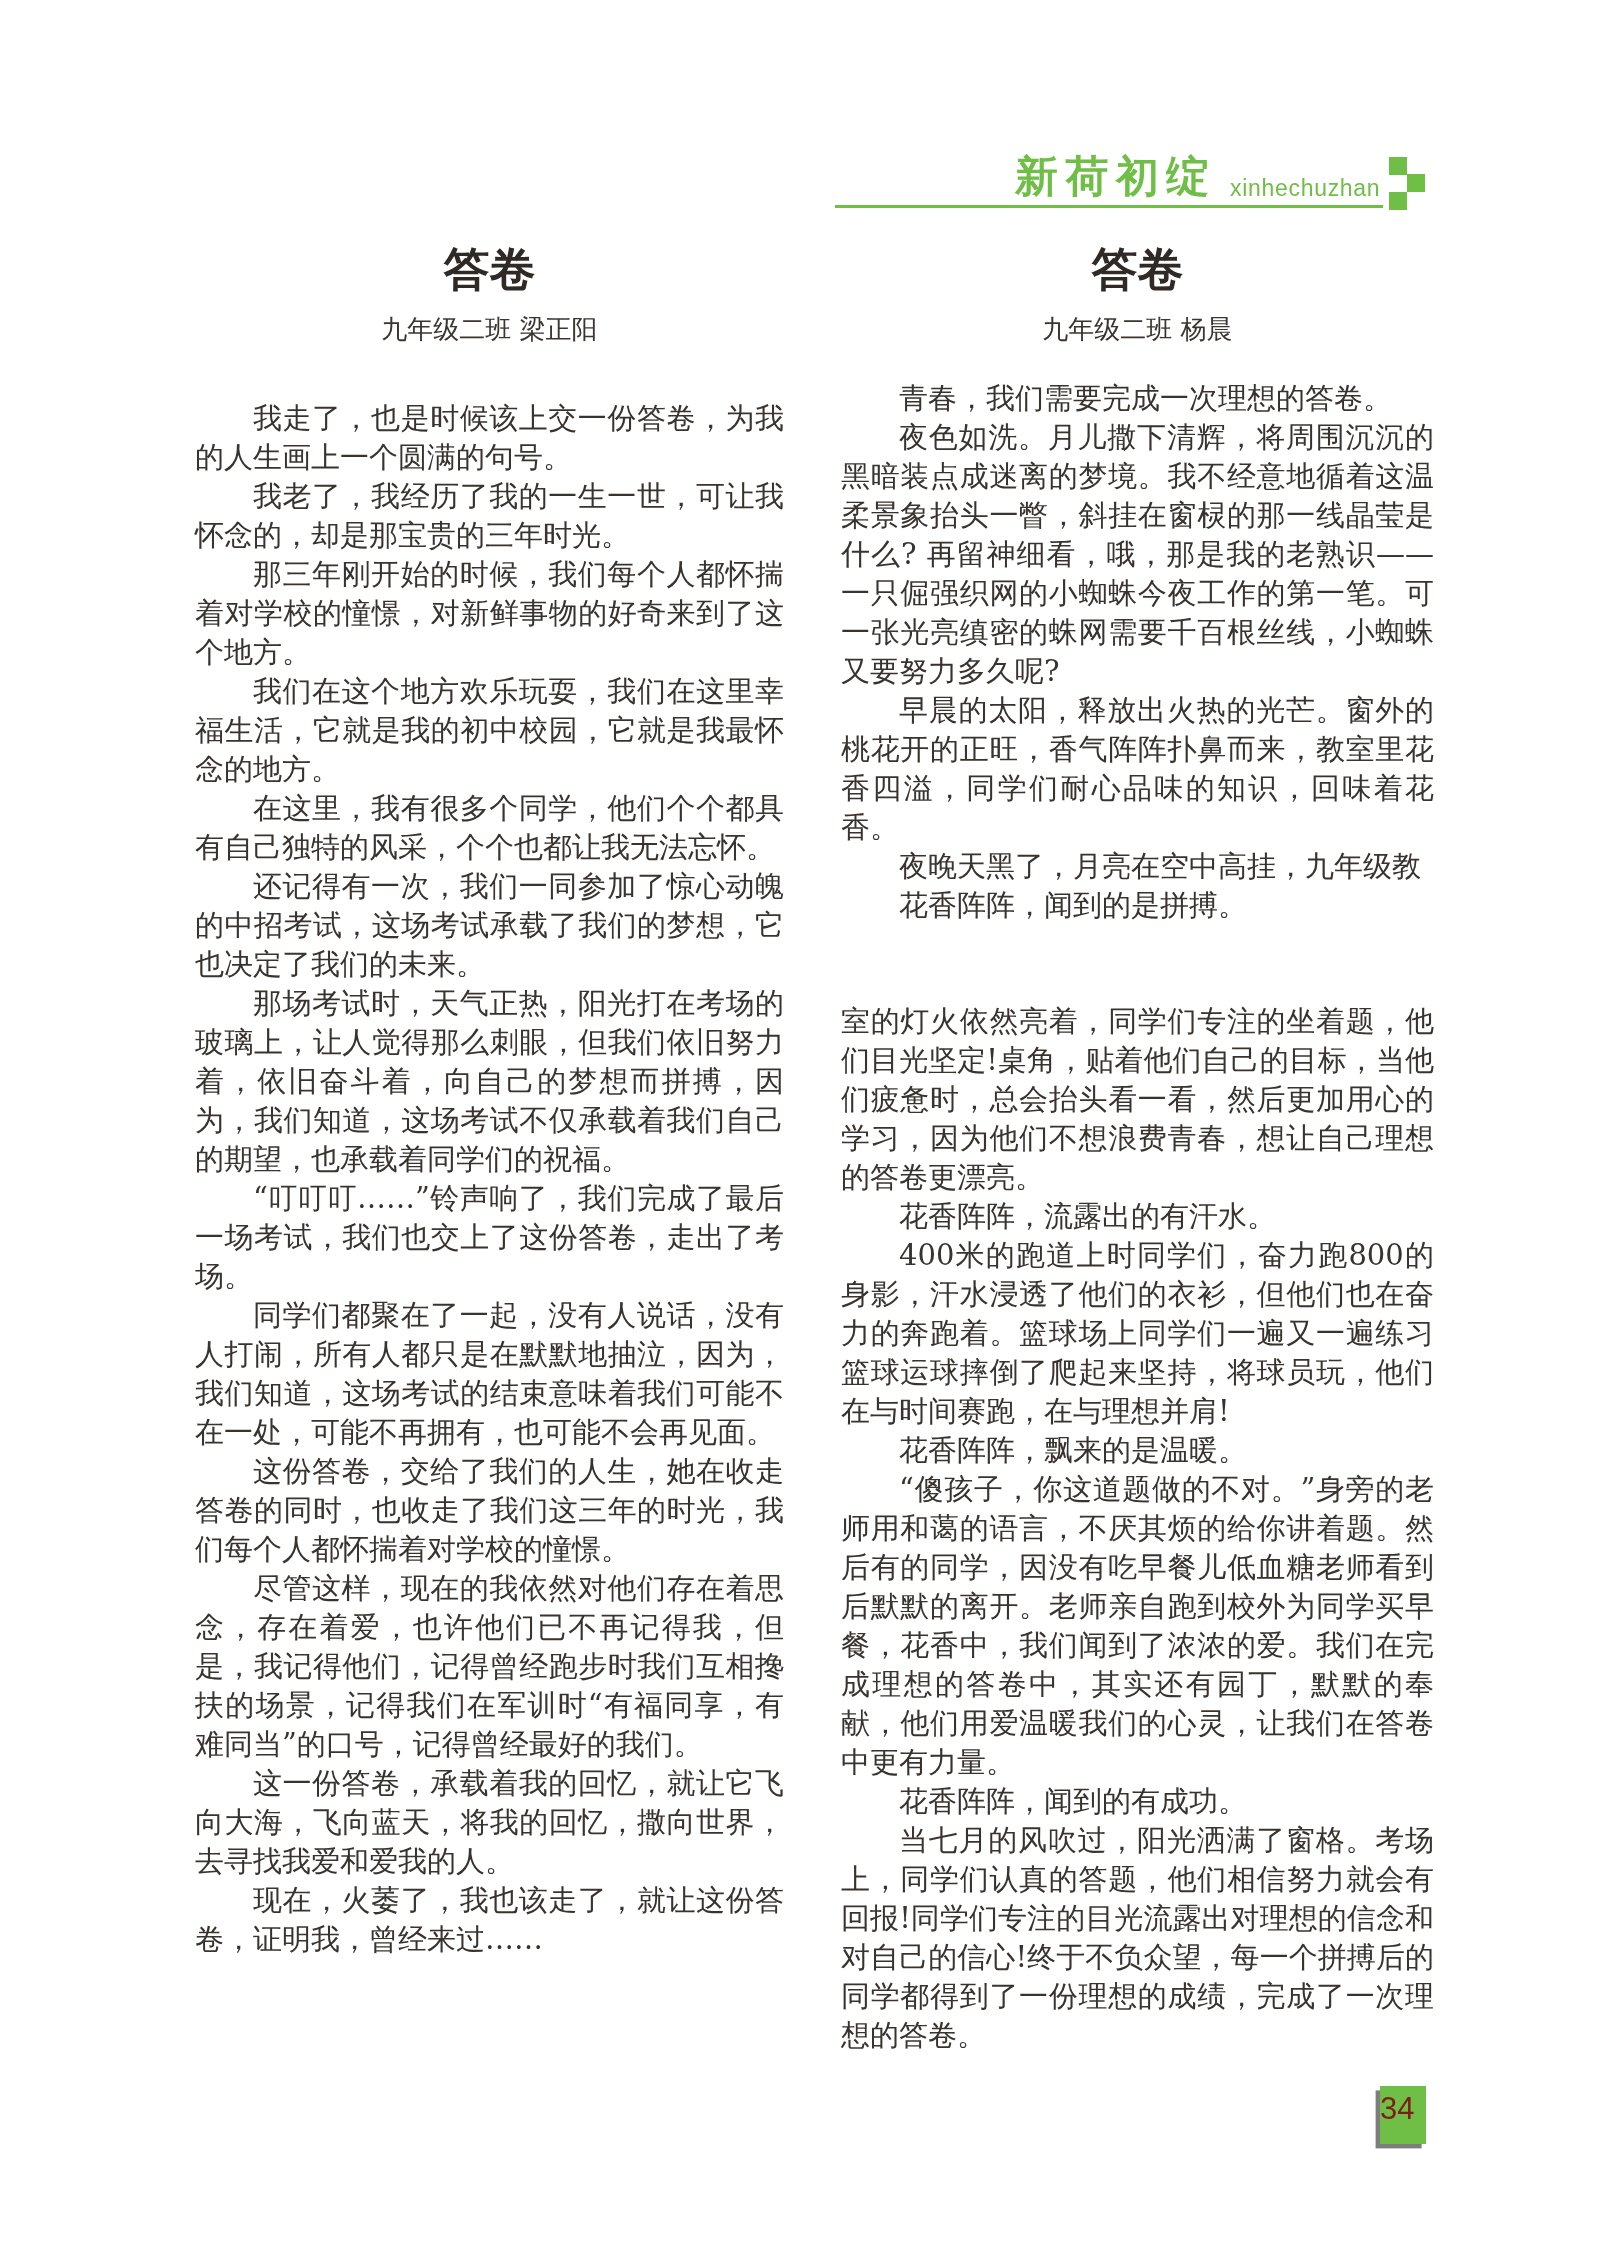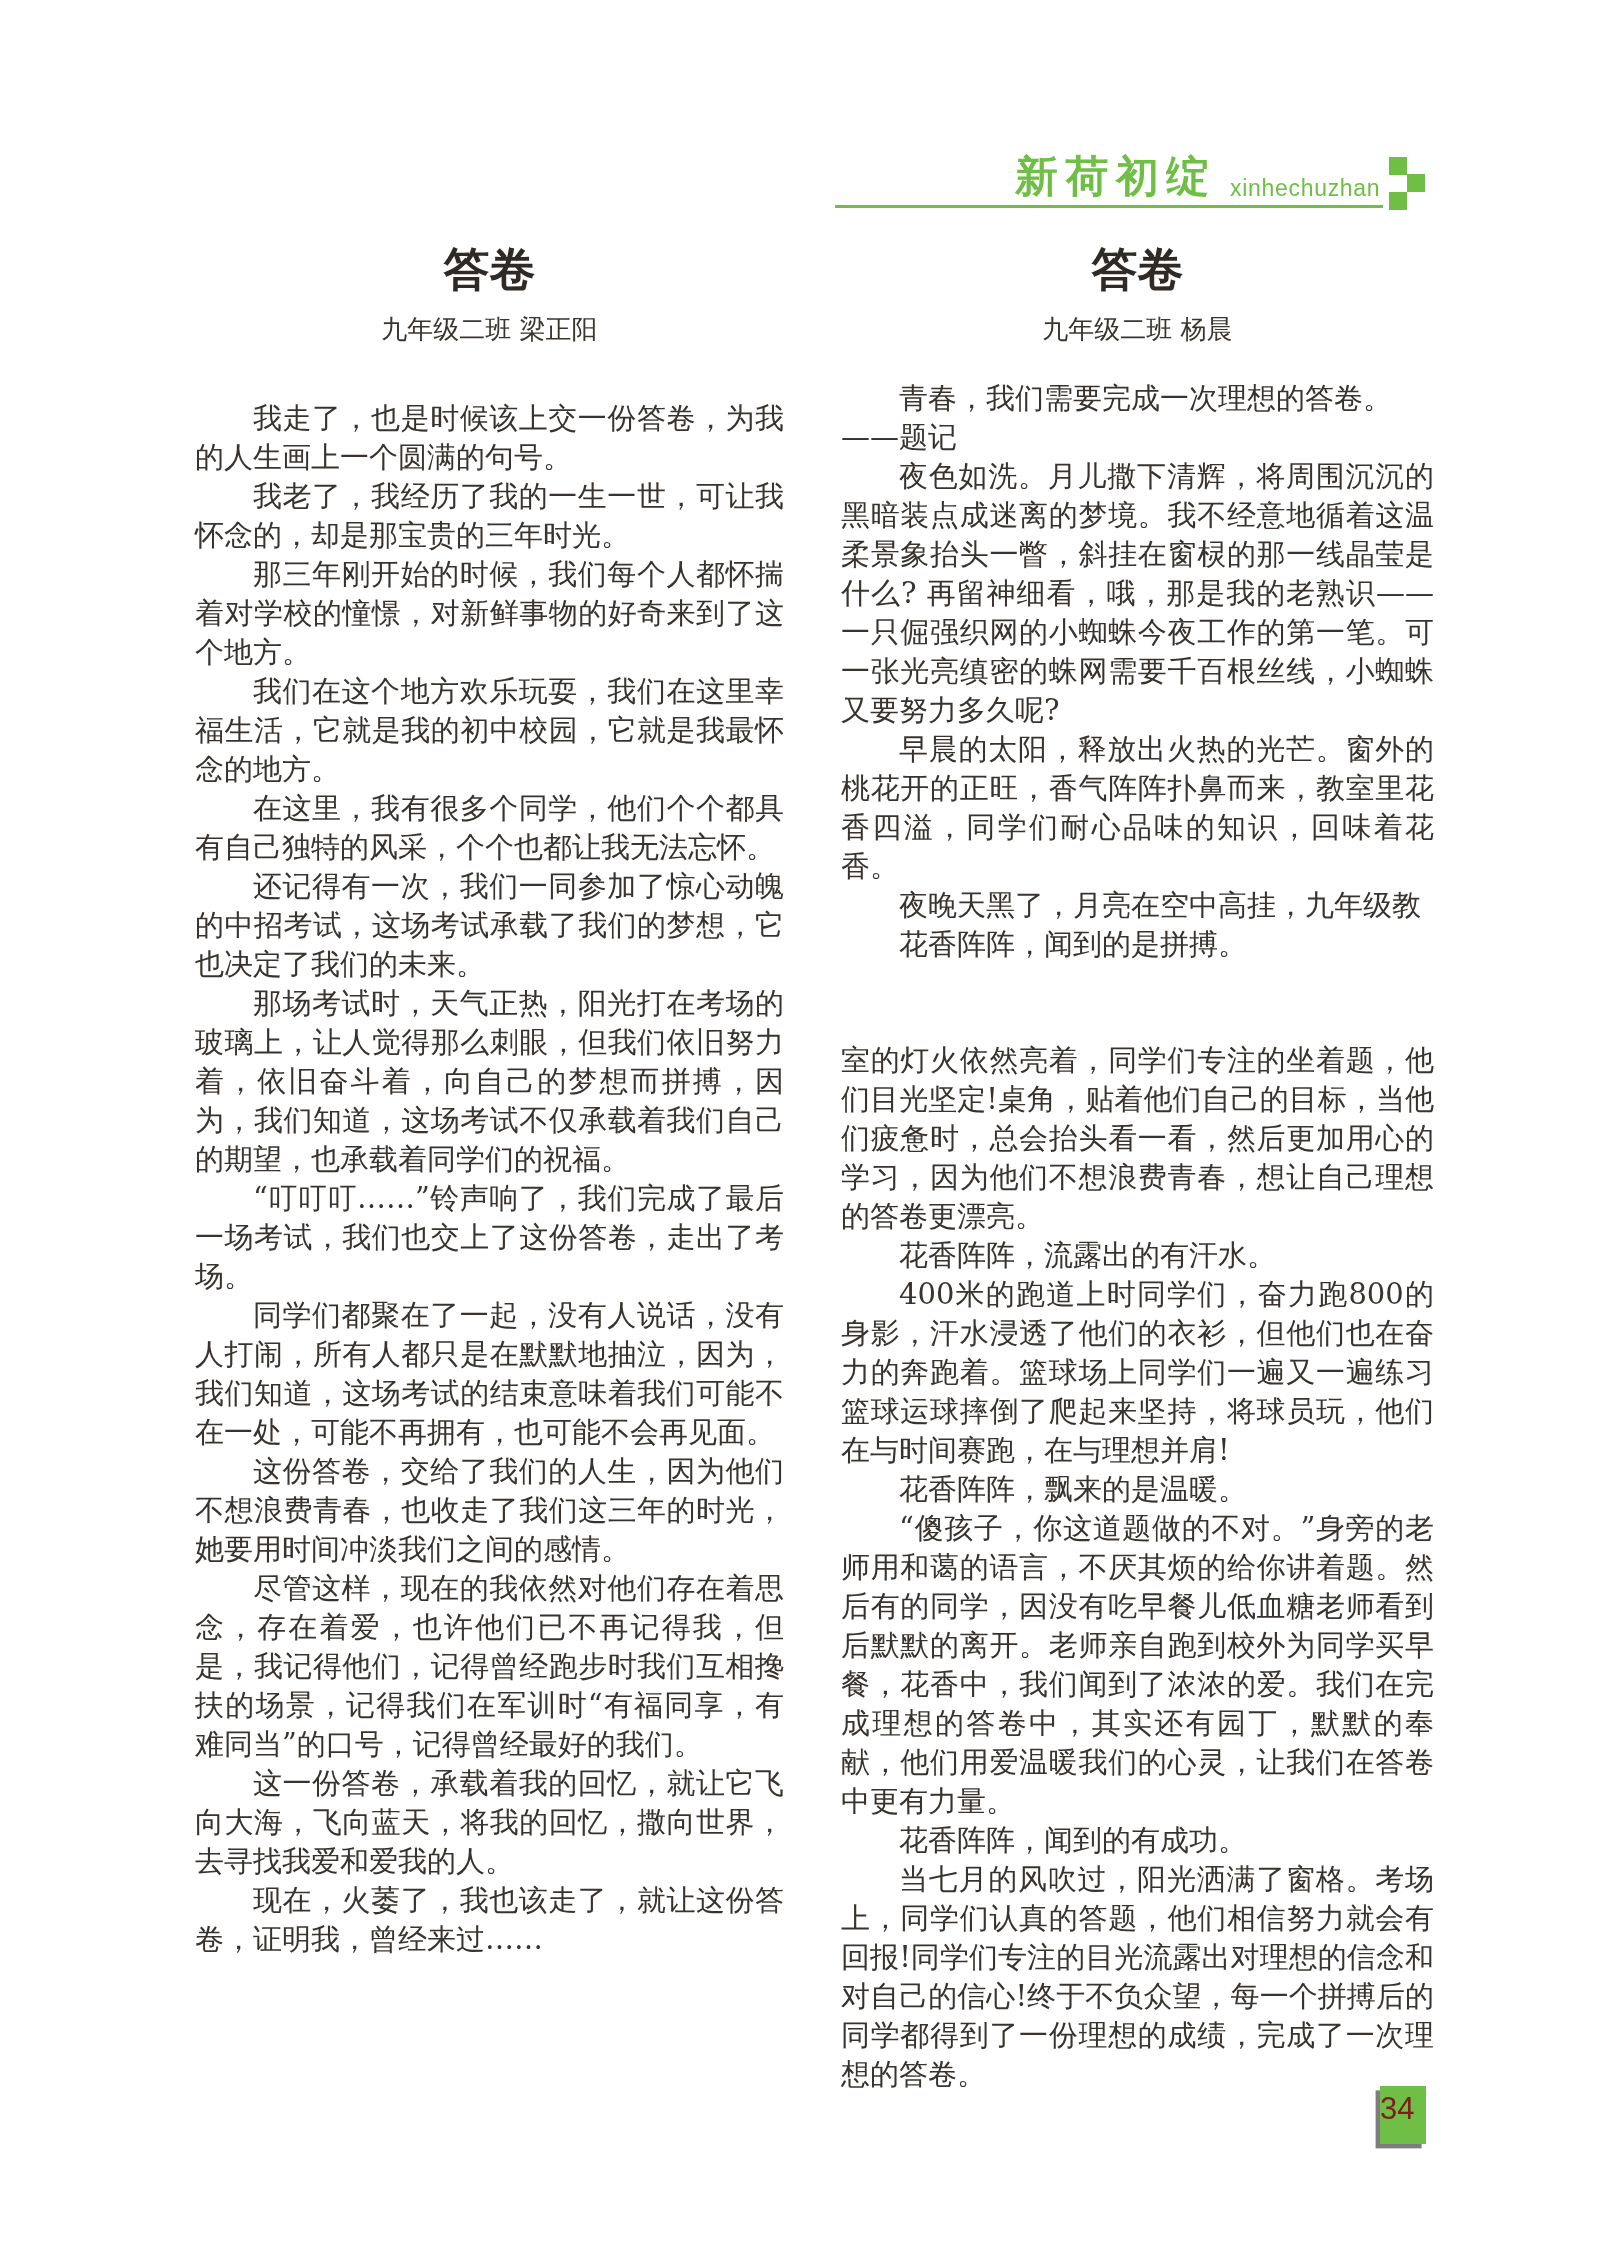--- a/index.html
+++ b/index.html
@@ -69,33 +69,32 @@
   <div class="art-body">
     <p class="para">我走了，也是时候该上交一份答卷，为我的人生画上一个圆满的句号。</p>
     <p class="para">我老了，我经历了我的一生一世，可让我怀念的，却是那宝贵的三年时光。</p>
     <p class="para">那三年刚开始的时候，我们每个人都怀揣着对学校的憧憬，对新鲜事物的好奇来到了这个地方。</p>
     <p class="para">我们在这个地方欢乐玩耍，我们在这里幸福生活，它就是我的初中校园，它就是我最怀念的地方。</p>
     <p class="para">在这里，我有很多个同学，他们个个都具有自己独特的风采，个个也都让我无法忘怀。</p>
     <p class="para">还记得有一次，我们一同参加了惊心动魄的中招考试，这场考试承载了我们的梦想，它也决定了我们的未来。</p>
     <p class="para">那场考试时，天气正热，阳光打在考场的玻璃上，让人觉得那么刺眼，但我们依旧努力着，依旧奋斗着，向自己的梦想而拼搏，因为，我们知道，这场考试不仅承载着我们自己的期望，也承载着同学们的祝福。</p>
     <p class="para">“叮叮叮……”铃声响了，我们完成了最后一场考试，我们也交上了这份答卷，走出了考场。</p>
     <p class="para">同学们都聚在了一起，没有人说话，没有人打闹，所有人都只是在默默地抽泣，因为，我们知道，这场考试的结束意味着我们可能不在一处，可能不再拥有，也可能不会再见面。</p>
-    <p class="para">这份答卷，交给了我们的人生，因为他们不想浪费青春，也收走了我们这三年的时光，她要用时间冲淡我们之间的感情。</p>
+    <p class="para">这份答卷，交给了我们的人生，她在收走答卷的同时，也收走了我们这三年的时光，我们每个人都怀揣着对学校的憧憬。</p>
     <p class="para">尽管这样，现在的我依然对他们存在着思念，存在着爱，也许他们已不再记得我，但是，我记得他们，记得曾经跑步时我们互相搀扶的场景，记得我们在军训时“有福同享，有难同当”的口号，记得曾经最好的我们。</p>
     <p class="para">这一份答卷，承载着我的回忆，就让它飞向大海，飞向蓝天，将我的回忆，撒向世界，去寻找我爱和爱我的人。</p>
     <p class="para">现在，火萎了，我也该走了，就让这份答卷，证明我，曾经来过……</p>
   </div>
 </div>
 
 <div class="column" id="col-right">
   <h2 class="art-title">答卷</h2>
   <div class="art-byline">九年级二班 杨晨</div>
   <div class="art-body">
     <p class="para">青春，我们需要完成一次理想的答卷。</p>
-    <p class="noindent">——题记</p>
     <p class="para">夜色如洗。月儿撒下清辉，将周围沉沉的黑暗装点成迷离的梦境。我不经意地循着这温柔景象抬头一瞥，斜挂在窗棂的那一线晶莹是什么? 再留神细看，哦，那是我的老熟识——一只倔强织网的小蜘蛛今夜工作的第一笔。可一张光亮缜密的蛛网需要千百根丝线，小蜘蛛又要努力多久呢?</p>
     <p class="para">早晨的太阳，释放出火热的光芒。窗外的桃花开的正旺，香气阵阵扑鼻而来，教室里花香四溢，同学们耐心品味的知识，回味着花香。</p>
     <p class="para">夜晚天黑了，月亮在空中高挂，九年级教</p>
     <p class="para">花香阵阵，闻到的是拼搏。</p>
     <div class="gap"></div>
     <p class="noindent">室的灯火依然亮着，同学们专注的坐着题，他们目光坚定!桌角，贴着他们自己的目标，当他们疲惫时，总会抬头看一看，然后更加用心的学习，因为他们不想浪费青春，想让自己理想的答卷更漂亮。</p>
     <p class="para">花香阵阵，流露出的有汗水。</p>
     <p class="para">400米的跑道上时同学们，奋力跑800的身影，汗水浸透了他们的衣衫，但他们也在奋力的奔跑着。篮球场上同学们一遍又一遍练习篮球运球摔倒了爬起来坚持，将球员玩，他们在与时间赛跑，在与理想并肩!</p>
     <p class="para">花香阵阵，飘来的是温暖。</p>
     <p class="para">“傻孩子，你这道题做的不对。”身旁的老师用和蔼的语言，不厌其烦的给你讲着题。然后有的同学，因没有吃早餐儿低血糖老师看到后默默的离开。老师亲自跑到校外为同学买早餐，花香中，我们闻到了浓浓的爱。我们在完成理想的答卷中，其实还有园丁，默默的奉献，他们用爱温暖我们的心灵，让我们在答卷中更有力量。</p>

